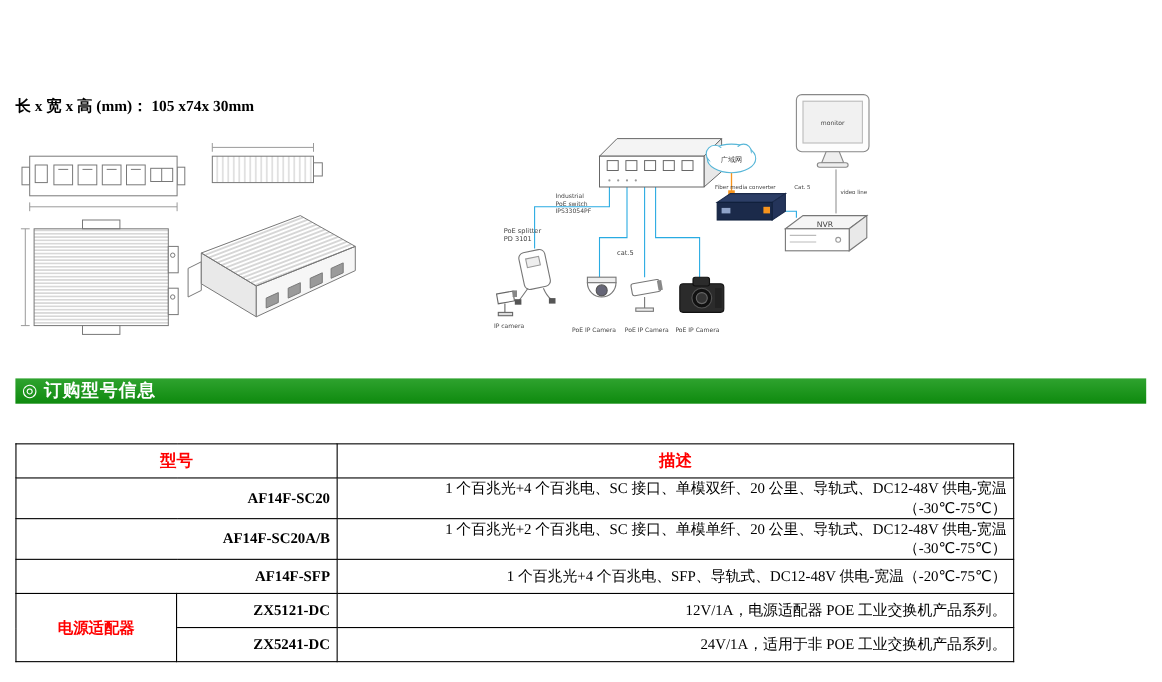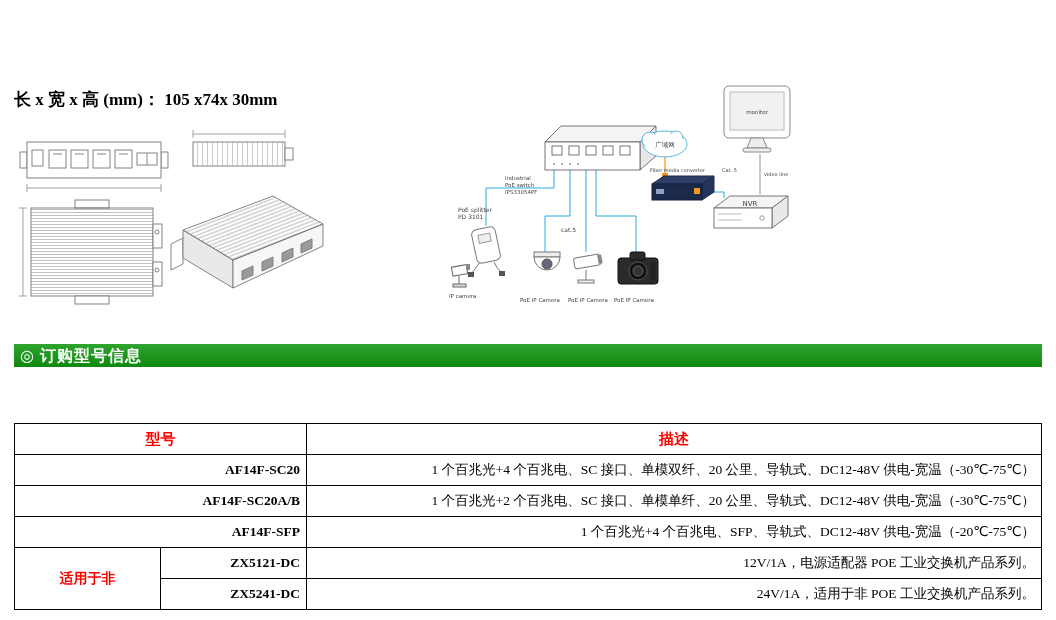--- a/index.html
+++ b/index.html
@@ -8,33 +8,32 @@
     font-family:"Liberation Serif","DejaVu Sans",serif; color:#000; overflow:hidden;
   }
   .banner {
     position:absolute; left:14px; width:1028px; height:23px; box-sizing:border-box;
     background:linear-gradient(180deg, var(--banner-green-light,#2FA32F), var(--banner-green,#0E8A0E));
     color:#fff; font-weight:bold; font-size:16px; line-height:23px; padding-left:6px;
     letter-spacing:1px;
   }
   #banner1 { top:25px; }
   #banner2 { top:344px; }
-  .dims { position:absolute; left:14px; top:88px; font-size:17px; font-weight:bold; }
+  .dims { position:absolute; left:14px; top:88px; font-size:14px; font-weight:bold; }
   .drawings { position:absolute; left:15px; top:112px; }
   .appdiagram { position:absolute; left:428px; top:80px; }
   svg text { font-family:"DejaVu Sans",sans-serif; fill:#444; }
   .cyan-line { stroke:var(--line-cyan,#29ABE2); fill:none; stroke-width:1; }
   .orange-line { stroke:var(--line-orange,#F7941D); fill:none; stroke-width:1.2; }
   .orange-node { fill:var(--line-orange,#F7941D); stroke:none; }
   .gray-line { stroke:#888; fill:none; stroke-width:0.9; }
   table.order {
-    position:absolute; left:14px; top:403px; width:1028px;
+    position:absolute; left:14px; top:403px; width:908px;
     border-collapse:collapse; table-layout:fixed; font-size:13.5px;
     border:1.5px solid #000;
-    margin-top:20px;
   }
   table.order td { border:1px solid #000; height:31px; padding:0 6px; box-sizing:border-box; }
   td.hdr { color:var(--header-red,#FF0000); text-align:center; font-weight:bold; font-size:15px; }
   td.model { text-align:right; font-weight:bold; }
   td.desc { text-align:right; }
   td.adapter-label { color:var(--header-red,#FF0000); font-weight:bold; text-align:center; font-size:14px; }
 </style>
 </head>
 <body>
 
@@ -253,21 +252,21 @@
       </tr>
       <tr>
         <td class="model" colspan="2">AF14F-SC20A/B</td>
         <td class="desc">1 个百兆光+2 个百兆电、SC 接口、单模单纤、20 公里、导轨式、DC12-48V 供电-宽温（-30℃-75℃）</td>
       </tr>
       <tr>
         <td class="model" colspan="2">AF14F-SFP</td>
         <td class="desc">1 个百兆光+4 个百兆电、SFP、导轨式、DC12-48V 供电-宽温（-20℃-75℃）</td>
       </tr>
       <tr>
-        <td class="adapter-label" rowspan="2">适用于非</td>
+        <td class="adapter-label" rowspan="2">电源适配器</td>
         <td class="model">ZX5121-DC</td>
         <td class="desc">12V/1A，电源适配器 POE 工业交换机产品系列。</td>
       </tr>
       <tr>
         <td class="model">ZX5241-DC</td>
         <td class="desc">24V/1A，适用于非 POE 工业交换机产品系列。</td>
       </tr>
     </tbody>
   </table>
 

